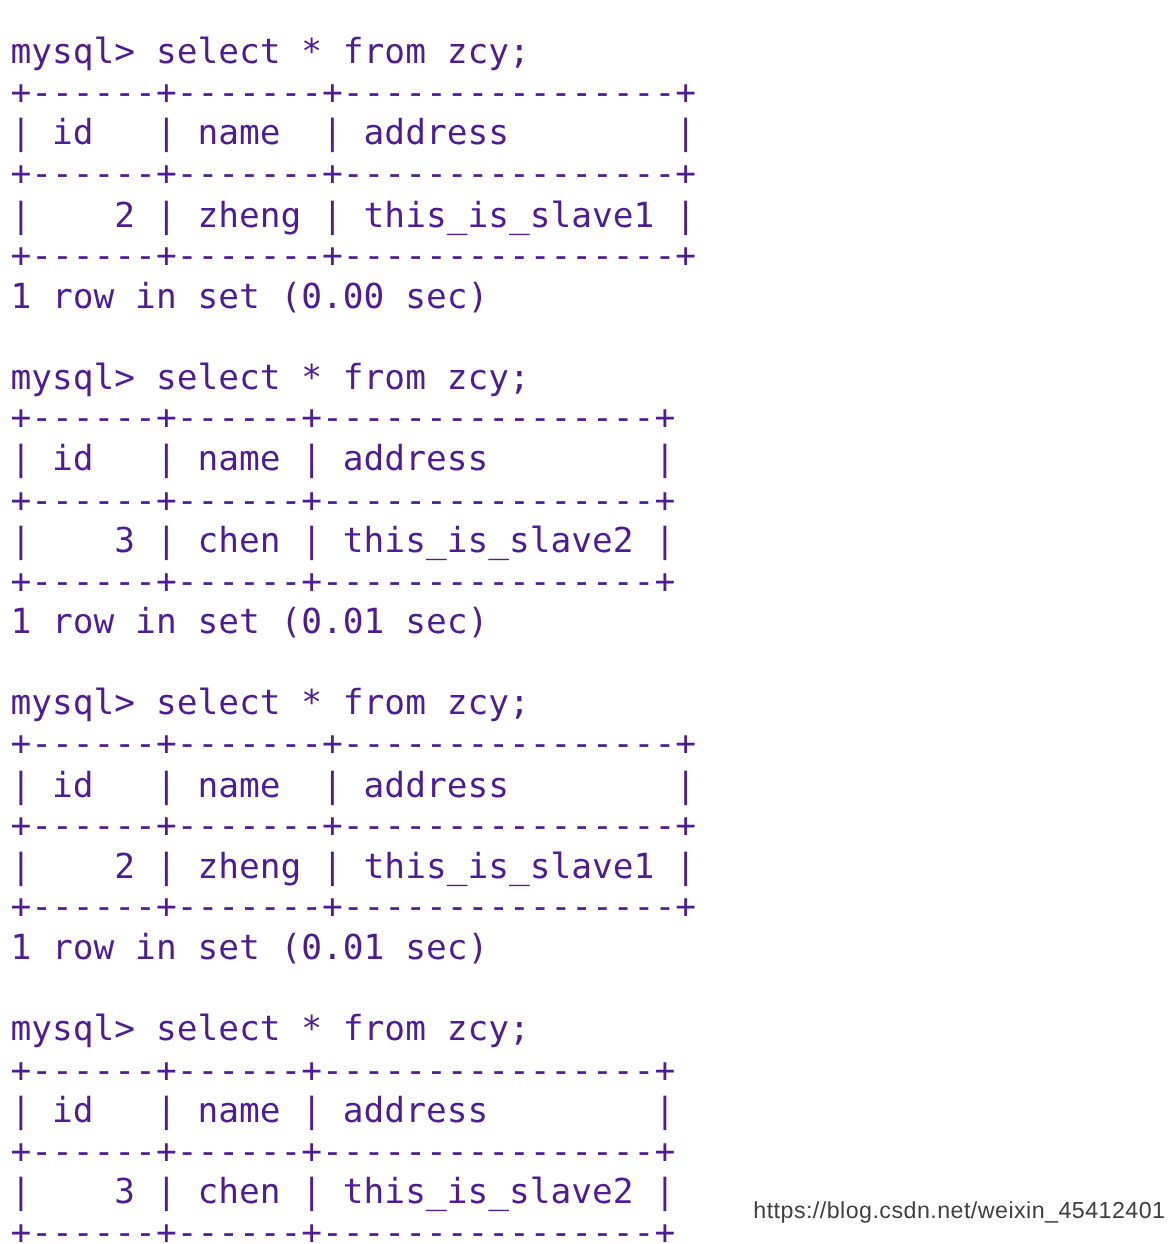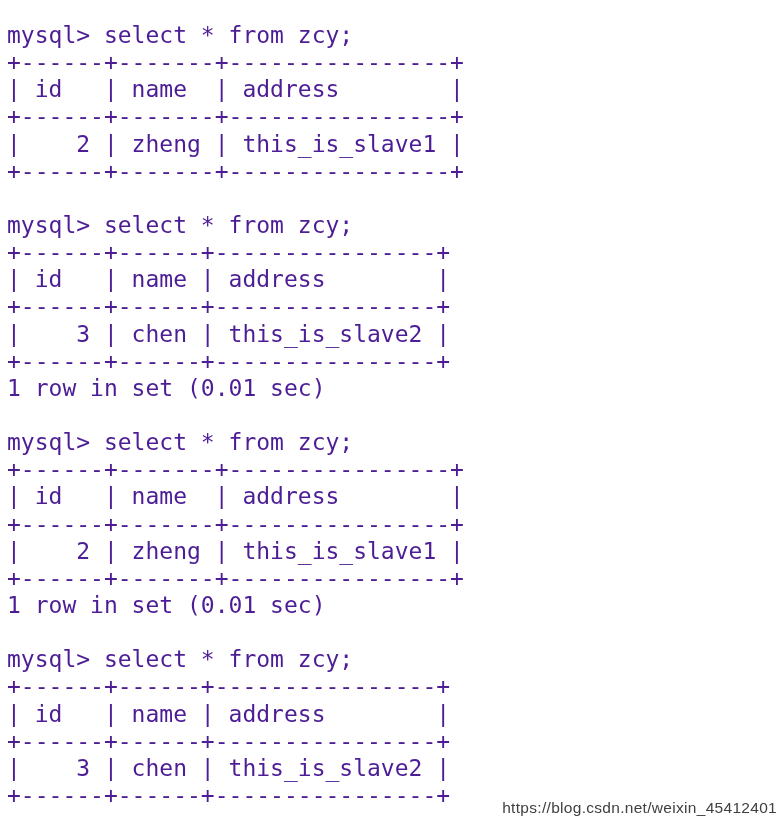--- a/index.html
+++ b/index.html
@@ -46,20 +46,21 @@
 
 <main class="terminal">
 
   <section class="block">
     <div class="line">mysql&gt; select * from zcy;</div>
     <div class="line">+------+-------+----------------+</div>
     <div class="line">| id   | name  | address        |</div>
     <div class="line">+------+-------+----------------+</div>
     <div class="line">|    2 | zheng | this_is_slave1 |</div>
     <div class="line">+------+-------+----------------+</div>
+    <div class="line">1 row in set (0.00 sec)</div>
   </section>
 
   <section class="block">
     <div class="line">mysql&gt; select * from zcy;</div>
     <div class="line">+------+------+----------------+</div>
     <div class="line">| id   | name | address        |</div>
     <div class="line">+------+------+----------------+</div>
     <div class="line">|    3 | chen | this_is_slave2 |</div>
     <div class="line">+------+------+----------------+</div>
     <div class="line">1 row in set (0.01 sec)</div>

